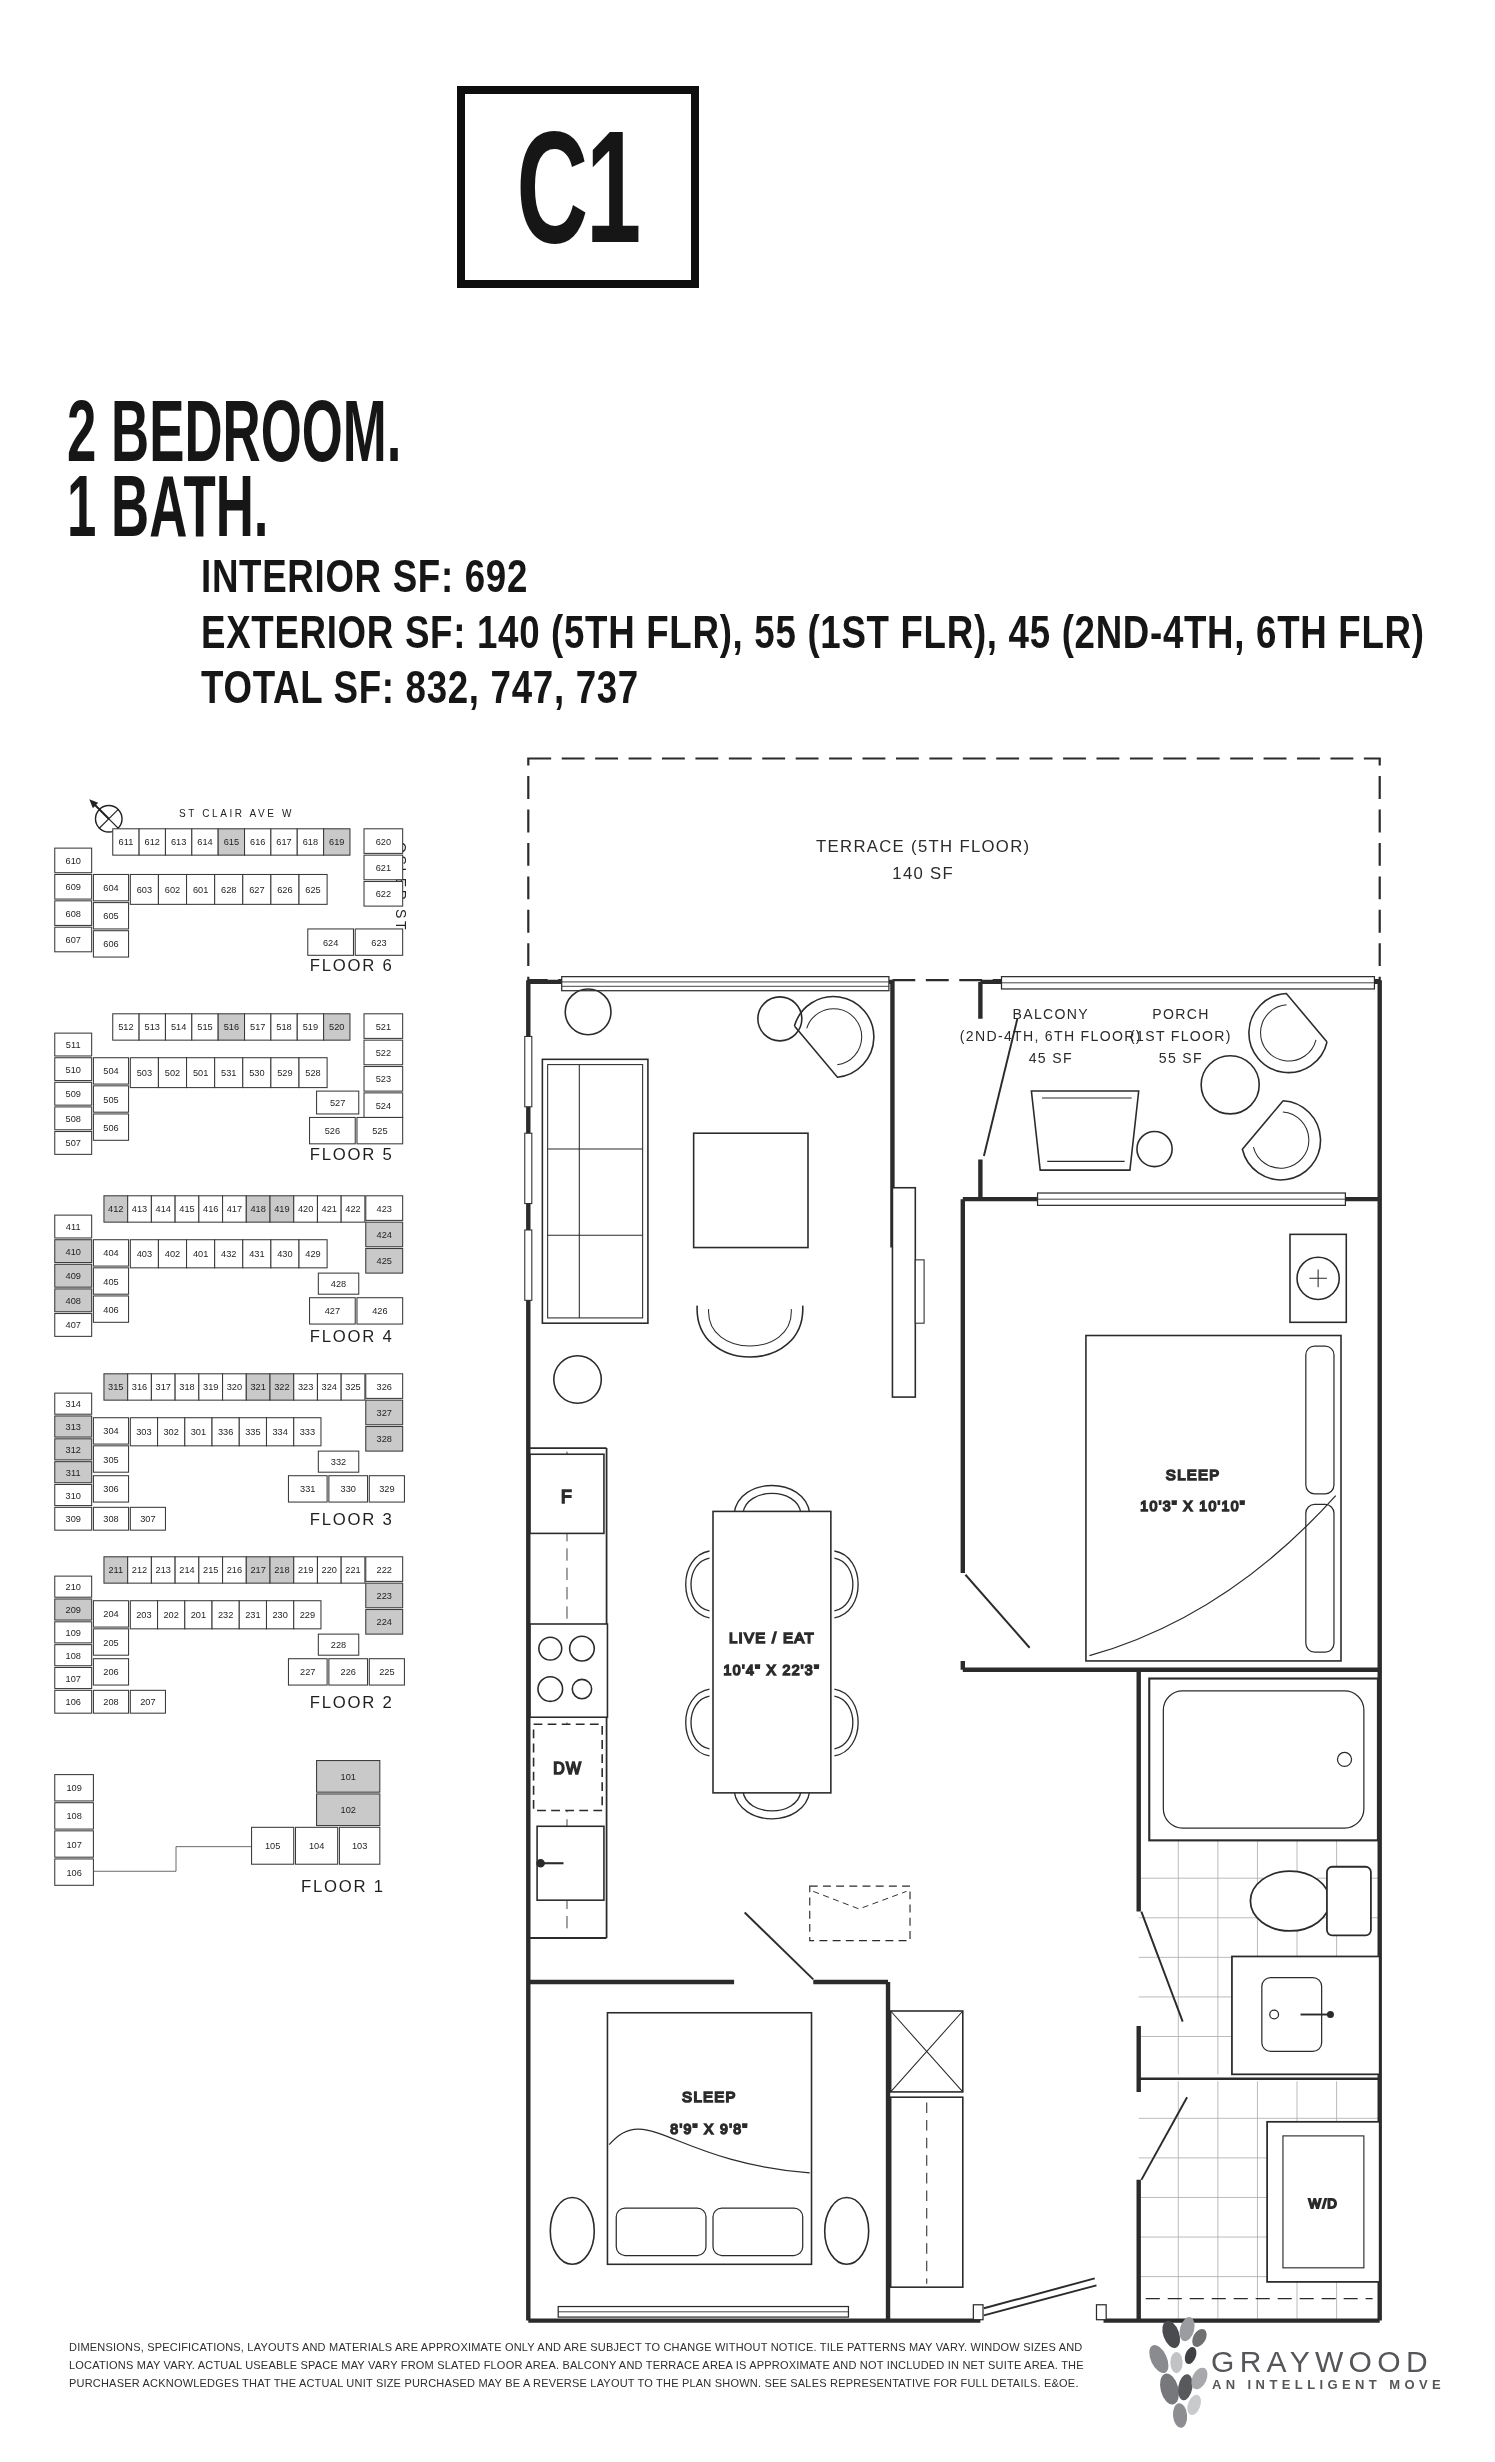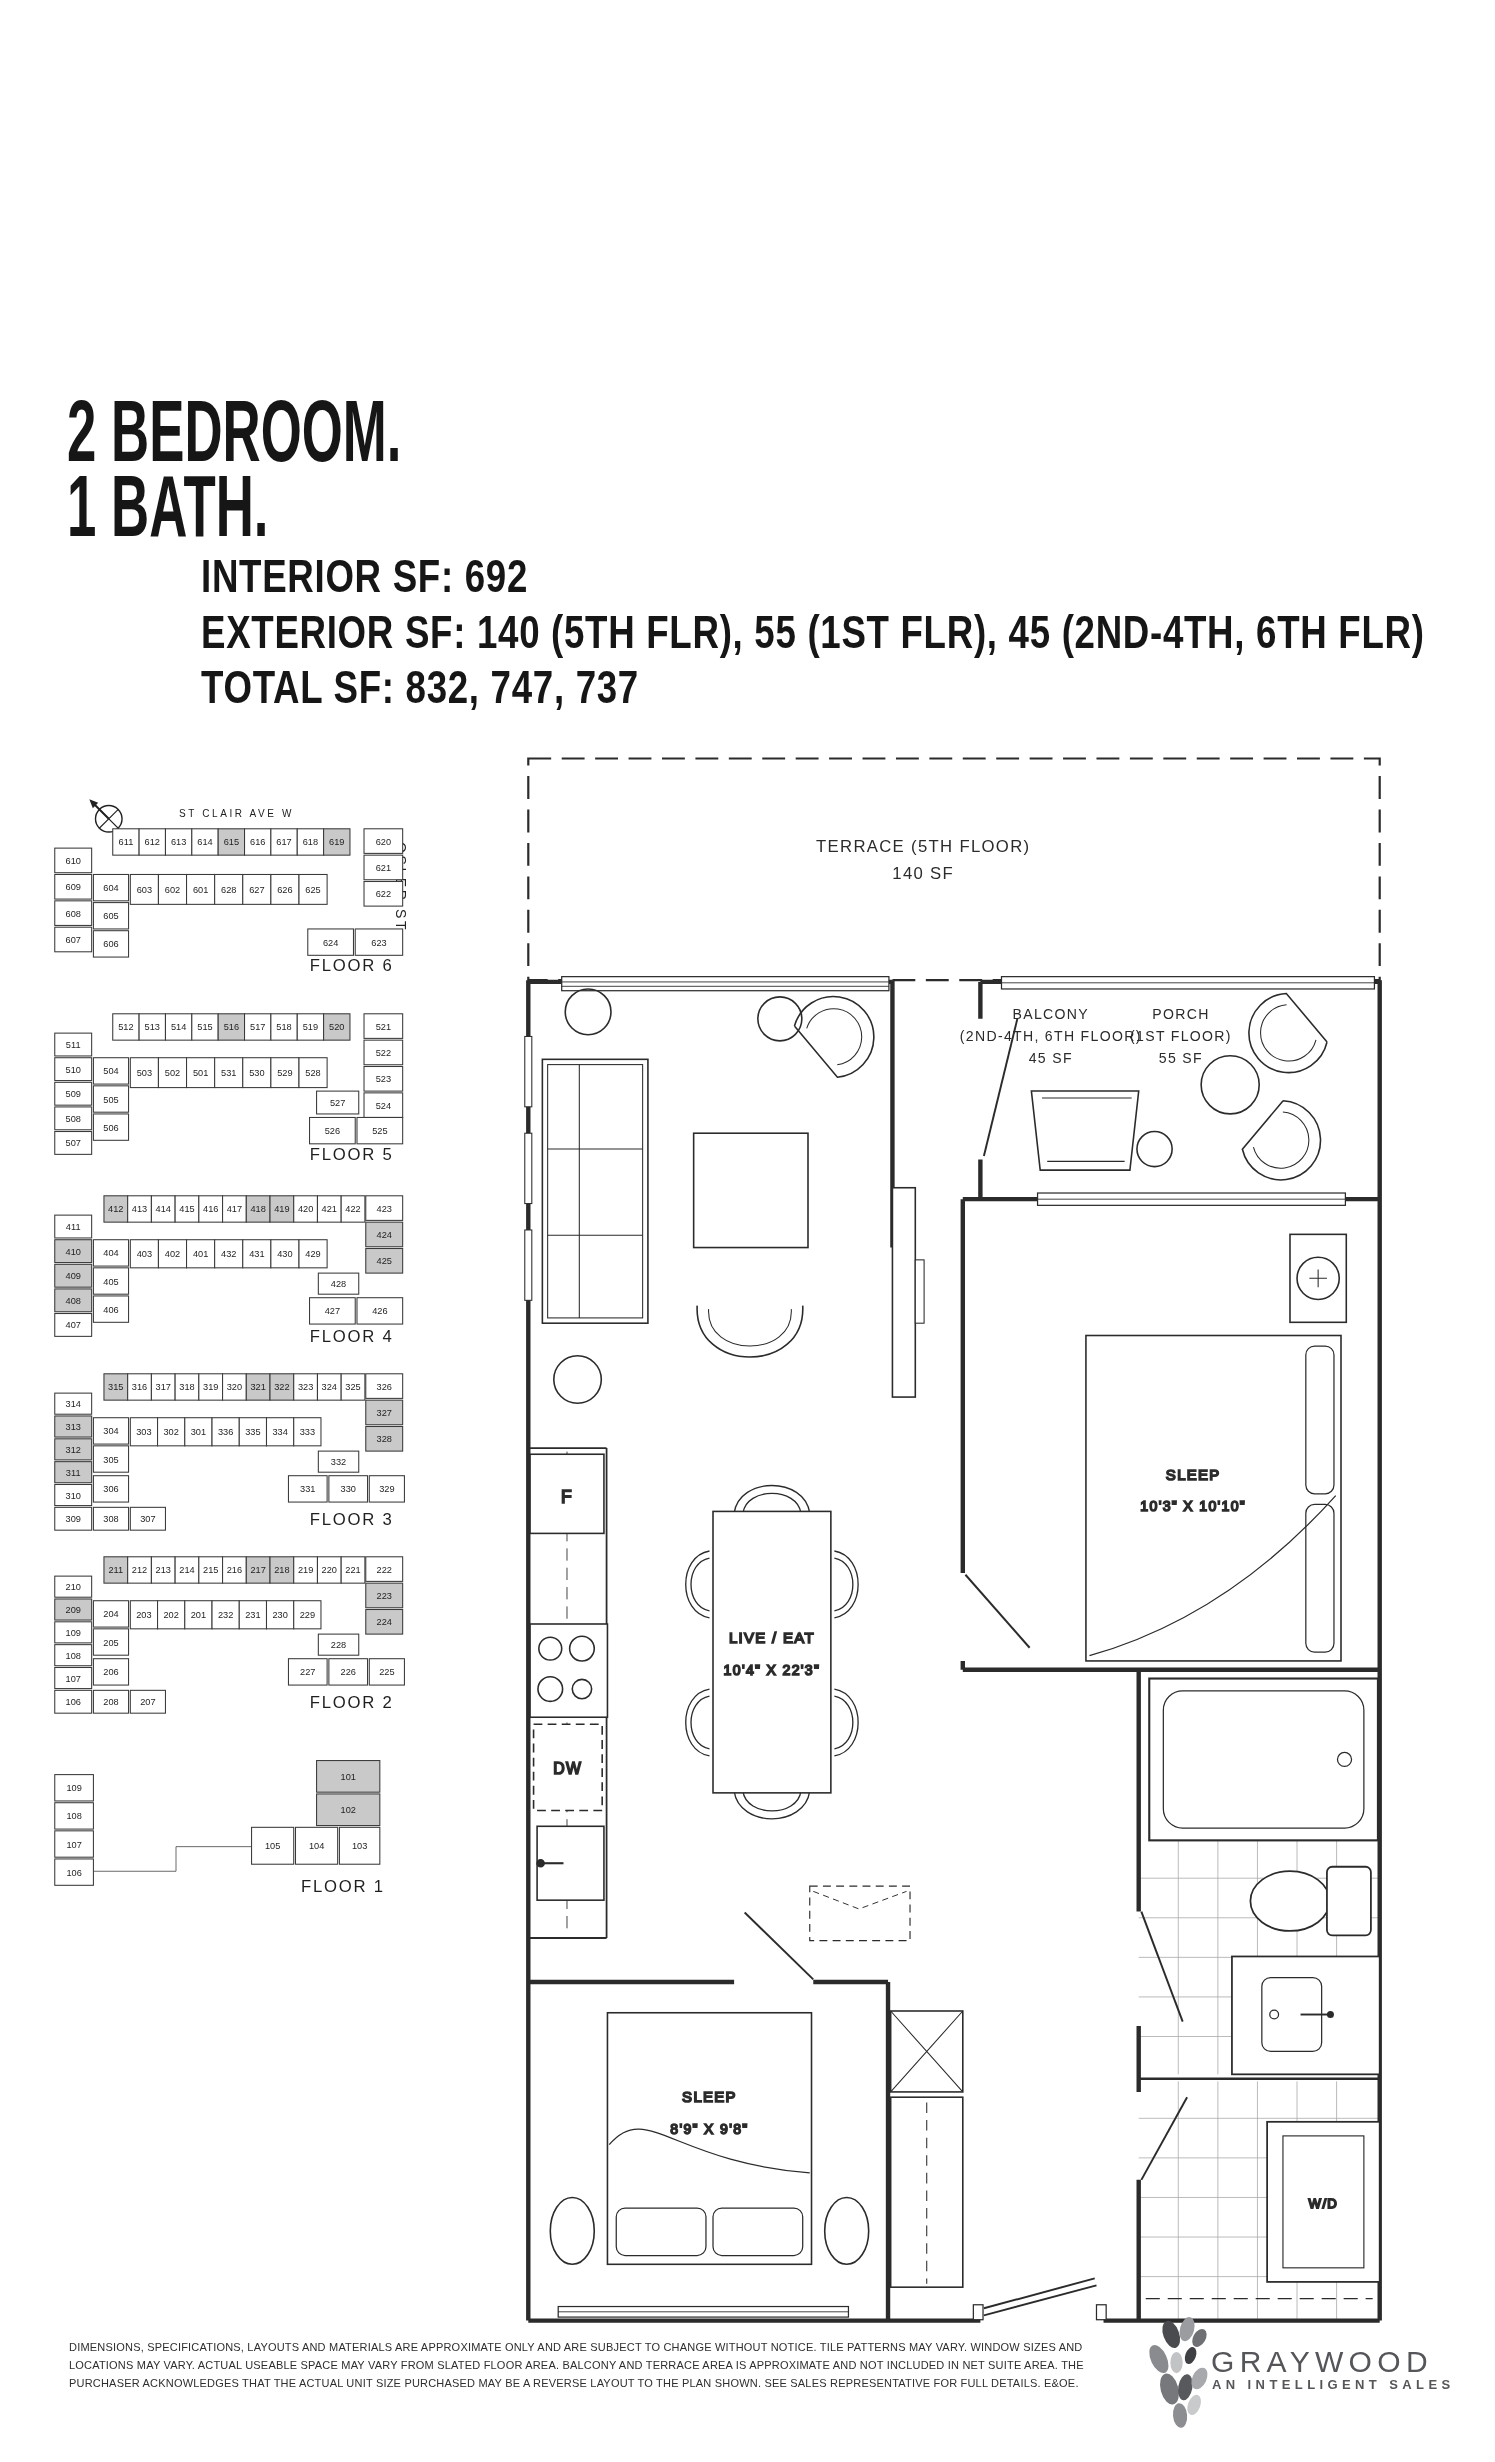--- a/index.html
+++ b/index.html
@@ -24,20 +24,23 @@
   svg text{font-family:"Liberation Sans",sans-serif}
   .kpnum{font-size:10.5px;fill:#1f1f1f}
   .kplabel{font-size:19px;letter-spacing:2px;fill:#1f1f1f}
   .at{fill:#2b2b2b;letter-spacing:1.5px}
 </style>
 </head>
 <body>
 
 <div class="page">
 
+  <div class="c1box">
+    <div class="c1t">C1</div>
+  </div>
 
   <div class="big" style="top:387px">2 BEDROOM.</div>
   <div class="big" style="top:462px">1 BATH.</div>
   <div class="spec" style="top:552px">INTERIOR SF: 692</div>
   <div class="spec" style="top:608px">EXTERIOR SF: 140 (5TH FLR), 55 (1ST FLR), 45 (2ND-4TH, 6TH FLR)</div>
   <div class="spec" style="top:663px">TOTAL SF: 832, 747, 737</div>
 
   <svg class="abs" style="left:84px;top:794px;width:46px;height:46px" viewBox="0 0 52 52">
     <circle cx="28" cy="28" r="15" fill="none" stroke="#222" stroke-width="1.6"></circle>
     <path d="M17,17 L39,39 M39,17 L17,39" stroke="#222" stroke-width="1.2" fill="none"></path>
@@ -942,16 +945,16 @@
       <ellipse cx="38" cy="54" rx="7" ry="12" fill="#c2c3c5"></ellipse>
       <ellipse cx="54" cy="46" rx="6" ry="10" fill="#3f4043" transform="rotate(20 54 46)"></ellipse>
       <ellipse cx="30" cy="84" rx="10" ry="18" fill="#77787b" transform="rotate(-15 30 84)"></ellipse>
       <ellipse cx="48" cy="82" rx="8" ry="15" fill="#58595c" transform="rotate(10 48 82)"></ellipse>
       <ellipse cx="64" cy="72" rx="8" ry="13" fill="#a8a9ac" transform="rotate(25 64 72)"></ellipse>
       <ellipse cx="42" cy="114" rx="8" ry="14" fill="#8d8e91" transform="rotate(-5 42 114)"></ellipse>
       <ellipse cx="58" cy="102" rx="7" ry="12" fill="#c9cacc" transform="rotate(20 58 102)"></ellipse>
     </g>
   </svg>
   <div class="logo-name">GRAYWOOD</div>
-  <div class="logo-tag">AN INTELLIGENT SALES</div>
+  <div class="logo-tag">AN INTELLIGENT MOVE</div>
 
 </div>
 
 
 </body></html>

